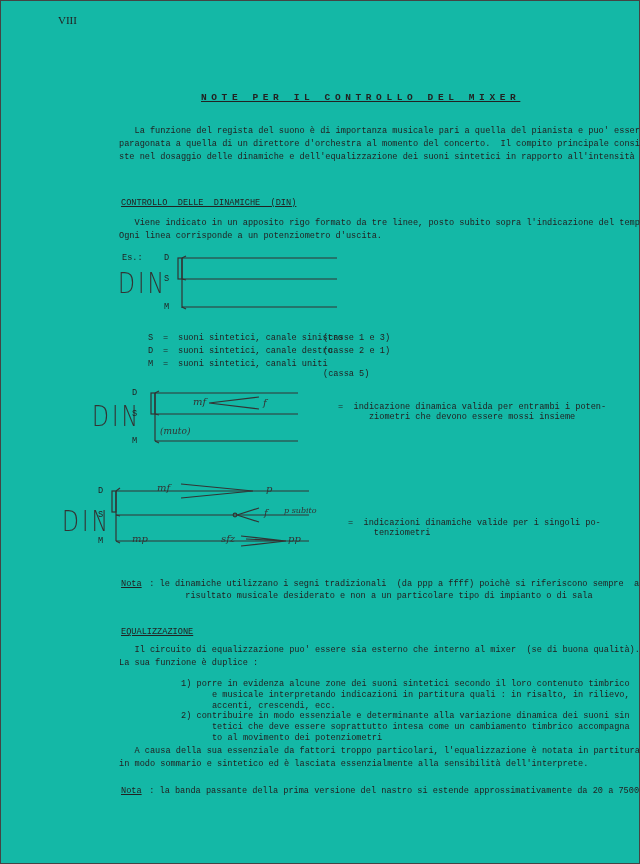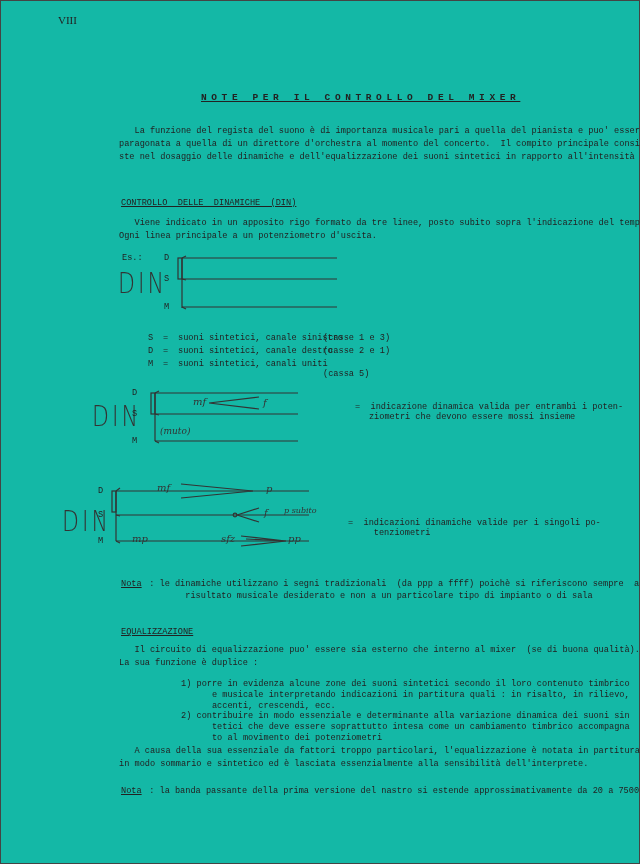--- a/index.html
+++ b/index.html
@@ -28,21 +28,21 @@
   <div class="folio">VIII</div>
 
   <div class="title">NOTE PER IL CONTROLLO DEL MIXER</div>
 
   <div class="abs mono" style="left:118px; top:124px;">   La funzione del regista del suono è di importanza musicale pari a quella del pianista e puo' essere</div>
   <div class="abs mono" style="left:118px; top:137px;">paragonata a quella di un direttore d'orchestra al momento del concerto.  Il compito principale consi-</div>
   <div class="abs mono" style="left:118px; top:150px;">ste nel dosaggio delle dinamiche e dell'equalizzazione dei suoni sintetici in rapporto all'intensità</div>
 
   <div class="abs mono u" style="left:120px; top:196px;">CONTROLLO  DELLE  DINAMICHE  (DIN)</div>
   <div class="abs mono" style="left:118px; top:216px;">   Viene indicato in un apposito rigo formato da tre linee, posto subito sopra l'indicazione del tempo.</div>
-  <div class="abs mono" style="left:118px; top:229px;">Ogni linea principale a un potenziometro d'uscita.</div>
+  <div class="abs mono" style="left:118px; top:229px;">Ogni linea corrisponde a un potenziometro d'uscita.</div>
 
   <div class="abs mono" style="left:121px; top:251px;">Es.:</div>
   <div class="din-big" style="left:117px; top:267px;">DIN</div>
   <div class="abs mono" style="left:163px; top:251px;">D</div>
   <div class="abs mono" style="left:163px; top:272px;">S</div>
   <div class="abs mono" style="left:163px; top:300px;">M</div>
 
   <svg width="640" height="864">
 
     <g stroke="#333" stroke-width="1.2" fill="none">
@@ -97,21 +97,21 @@
   <div class="abs mono" style="left:177px; top:357px;">suoni sintetici, canali uniti</div>
   <div class="abs mono" style="left:322px; top:357px;margin-top:10px;">(cassa 5)</div>
 
   <div class="din-big" style="left:91px; top:400px;">DIN</div>
   <div class="abs mono" style="left:131px; top:386px;">D</div>
   <div class="abs mono" style="left:131px; top:407px;">S</div>
   <div class="abs mono" style="left:131px; top:434px;">M</div>
   <div class="abs hand" style="left:192px; top:395px;">mf</div>
   <div class="abs hand" style="left:262px; top:396px;">f</div>
   <div class="abs hand" style="left:159px; top:425px; font-size:9px;">(muto)</div>
-  <div class="abs mono" style="left:337px; top:400px;margin-left:17px;">=  indicazione dinamica valida per entrambi i poten-</div>
+  <div class="abs mono" style="left:337px; top:400px;">=  indicazione dinamica valida per entrambi i poten-</div>
   <div class="abs mono" style="left:337px; top:410px;">      ziometri che devono essere mossi insieme</div>
 
   <div class="din-big" style="left:61px; top:505px;">DIN</div>
   <div class="abs mono" style="left:97px; top:484px;">D</div>
   <div class="abs mono" style="left:97px; top:508px;">S</div>
   <div class="abs mono" style="left:97px; top:534px;">M</div>
   <div class="abs hand" style="left:156px; top:481px;">mf</div>
   <div class="abs hand" style="left:265px; top:482px;">p</div>
   <div class="abs hand" style="left:263px; top:506px;">f</div>
   <div class="abs hand" style="left:283px; top:505px; font-size:8px;">p subito</div>

